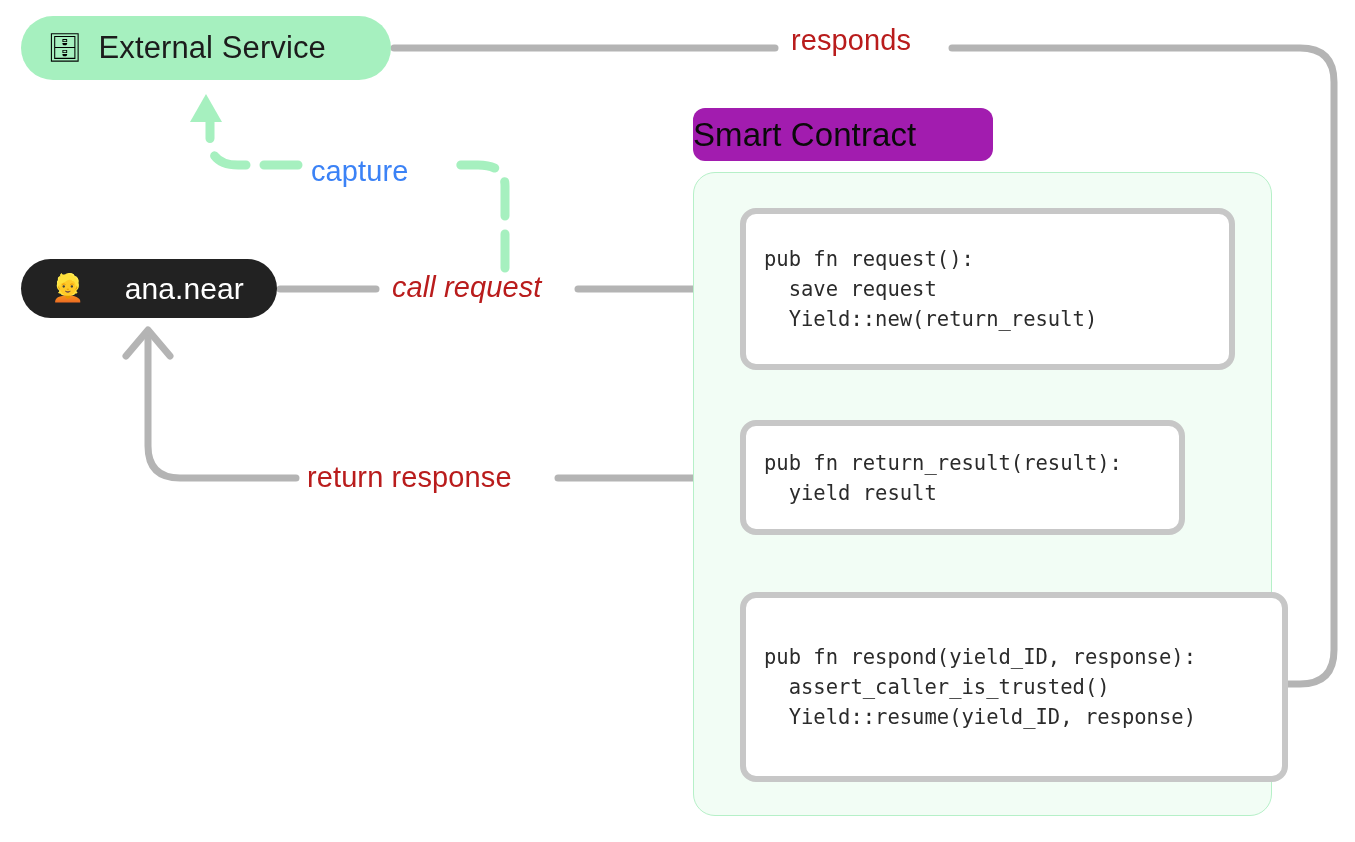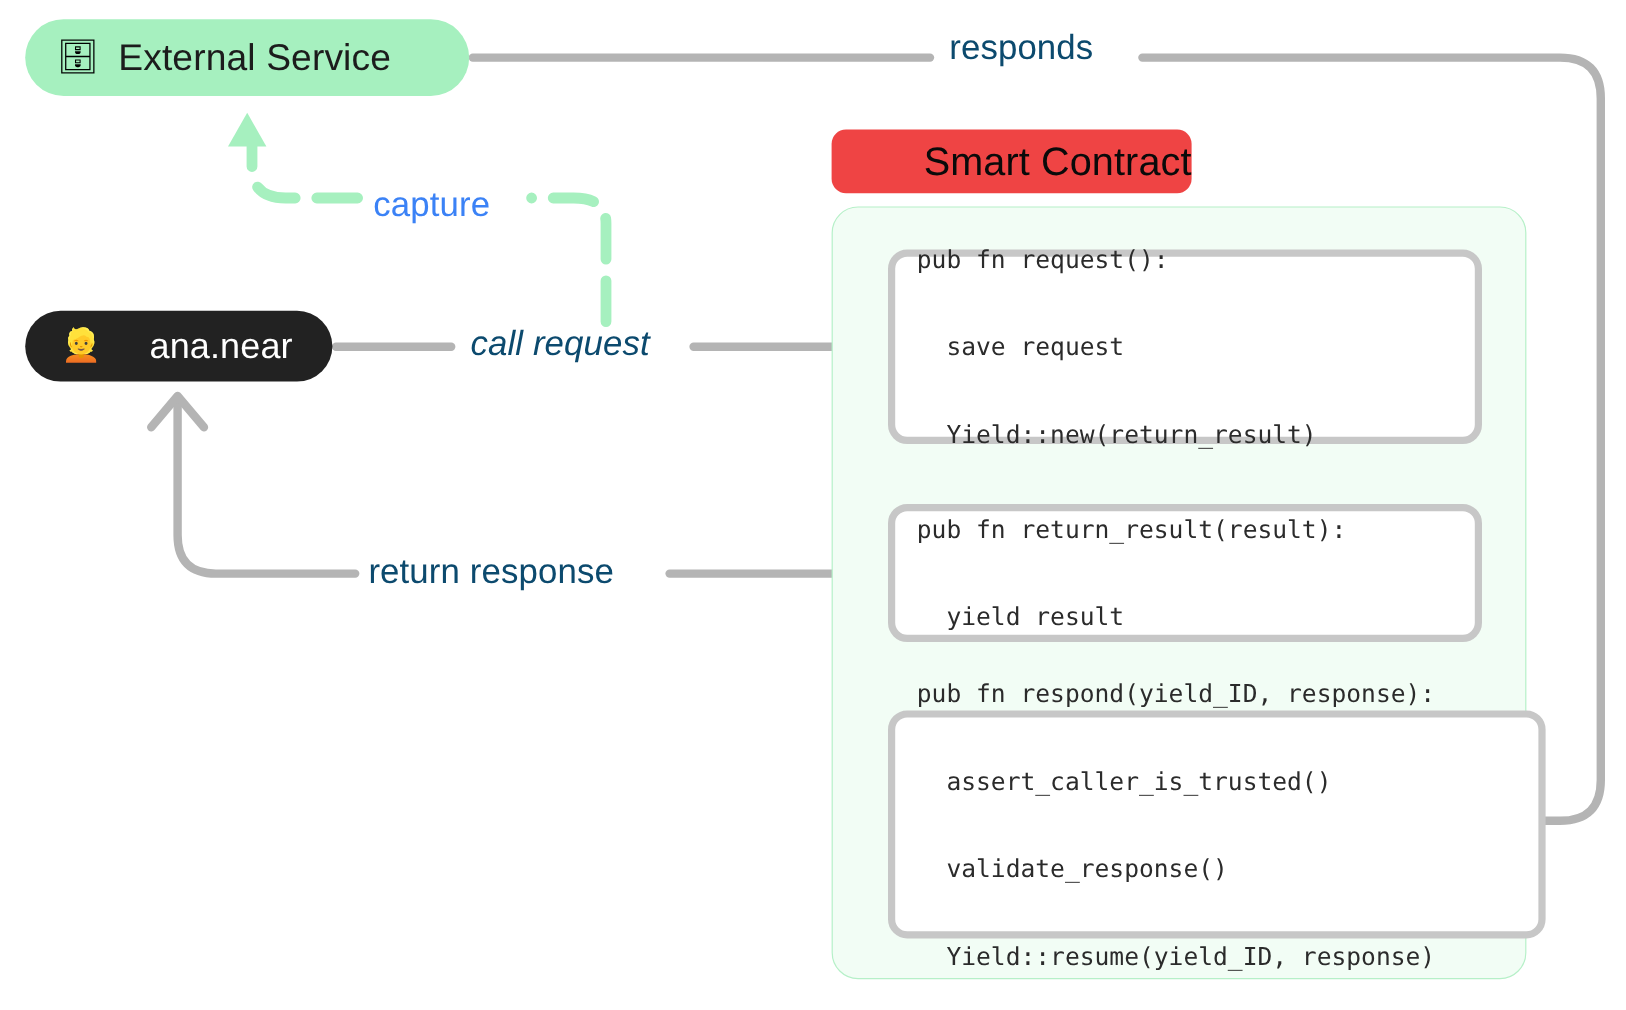--- a/index.html
+++ b/index.html
@@ -31,22 +31,22 @@
   #user-node{
     left:21px;top:259px;width:256px;height:59px;
     background:#222222;border-radius:30px;
     padding-left:30px;gap:12px;
   }
   #user-node .pill-label{font-size:30px;color:#ffffff;letter-spacing:.1px;margin-left:28px;}
   #user-node .emoji{font-size:27px;line-height:1;}
 
   #sc-badge{
     left:693px;top:108px;width:300px;height:53px;
-    background:#ef4444;border-radius:12px;
-    justify-content:flex-end;
+    background:#a21caf;border-radius:12px;
+    justify-content:flex-start;
   }
   #sc-badge .pill-label{
     font-size:33px;color:#0a0a0a;font-weight:400;letter-spacing:.1px;
   }
 
   
   #contract-box{
     position:absolute;left:693px;top:172px;
     width:579px;height:644px;
     background:#f2fdf5;
@@ -57,38 +57,37 @@
 
   
   .code-box{
     position:absolute;
     background:#ffffff;
     border:6px solid #c7c7c7;
     border-radius:16px;
     box-sizing:border-box;
     display:flex;flex-direction:column;justify-content:center;
     padding:12px 0 12px 18px;
-    gap:43px;
   }
   .code-box .code-line{
     font-family:"DejaVu Sans Mono","Liberation Mono",monospace;
     font-size:20.5px;
     line-height:30px;
     color:#2b2b2b;
     white-space:pre;
     letter-spacing:0px;
   }
   #code-request{left:740px;top:208px;width:495px;height:162px;}
-  #code-return{left:740px;top:420px;width:495px;height:115px;}
+  #code-return{left:740px;top:420px;width:445px;height:115px;}
   #code-respond{left:740px;top:592px;width:548px;height:190px;}
 
   
   .edge-label{
     position:absolute;white-space:nowrap;
-    font-size:29px;color:#0c4a6e;
+    font-size:29px;color:#b91c1c;
     letter-spacing:.1px;
   }
   #lbl-responds{left:791px;top:24px;}
   #lbl-call-request{left:392px;top:271px;font-style:italic;}
   #lbl-return-response{left:307px;top:461px;}
   #lbl-capture{left:311px;top:155px;color:#3b82f6;}
   #lbl-yield{left:1002px;top:375px;font-size:27px;color:#8d8d8d;}
   #lbl-resume{left:1016px;top:546px;font-size:27px;color:#13bf62;}
 </style>
 </head>
@@ -170,17 +169,16 @@
   </div>
 
   <div class="code-box" id="code-return">
     <div class="code-line">pub fn return_result(result):</div>
     <div class="code-line">  yield result</div>
   </div>
 
   <div class="code-box" id="code-respond">
     <div class="code-line">pub fn respond(yield_ID, response):</div>
     <div class="code-line">  assert_caller_is_trusted()</div>
-    <div class="code-line">  validate_response()</div>
     <div class="code-line">  Yield::resume(yield_ID, response)</div>
   </div>
 
 </div>
 
 </body></html>

